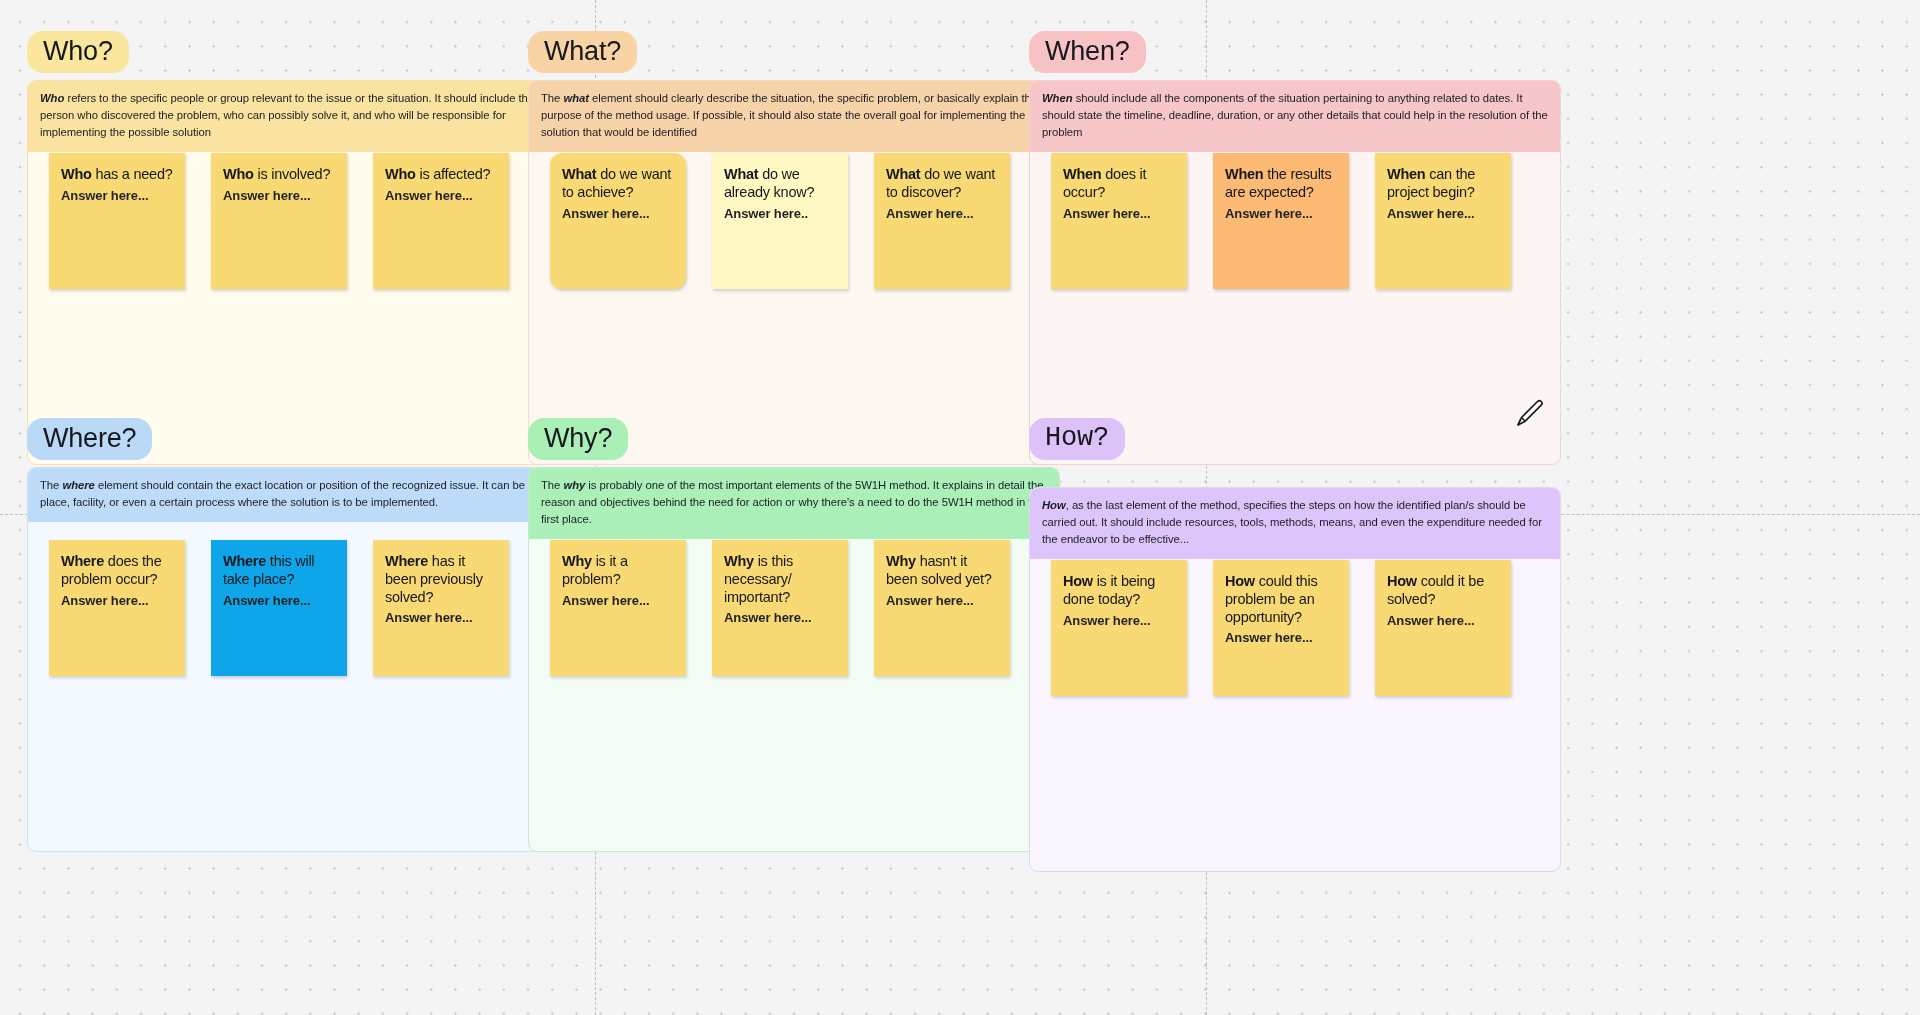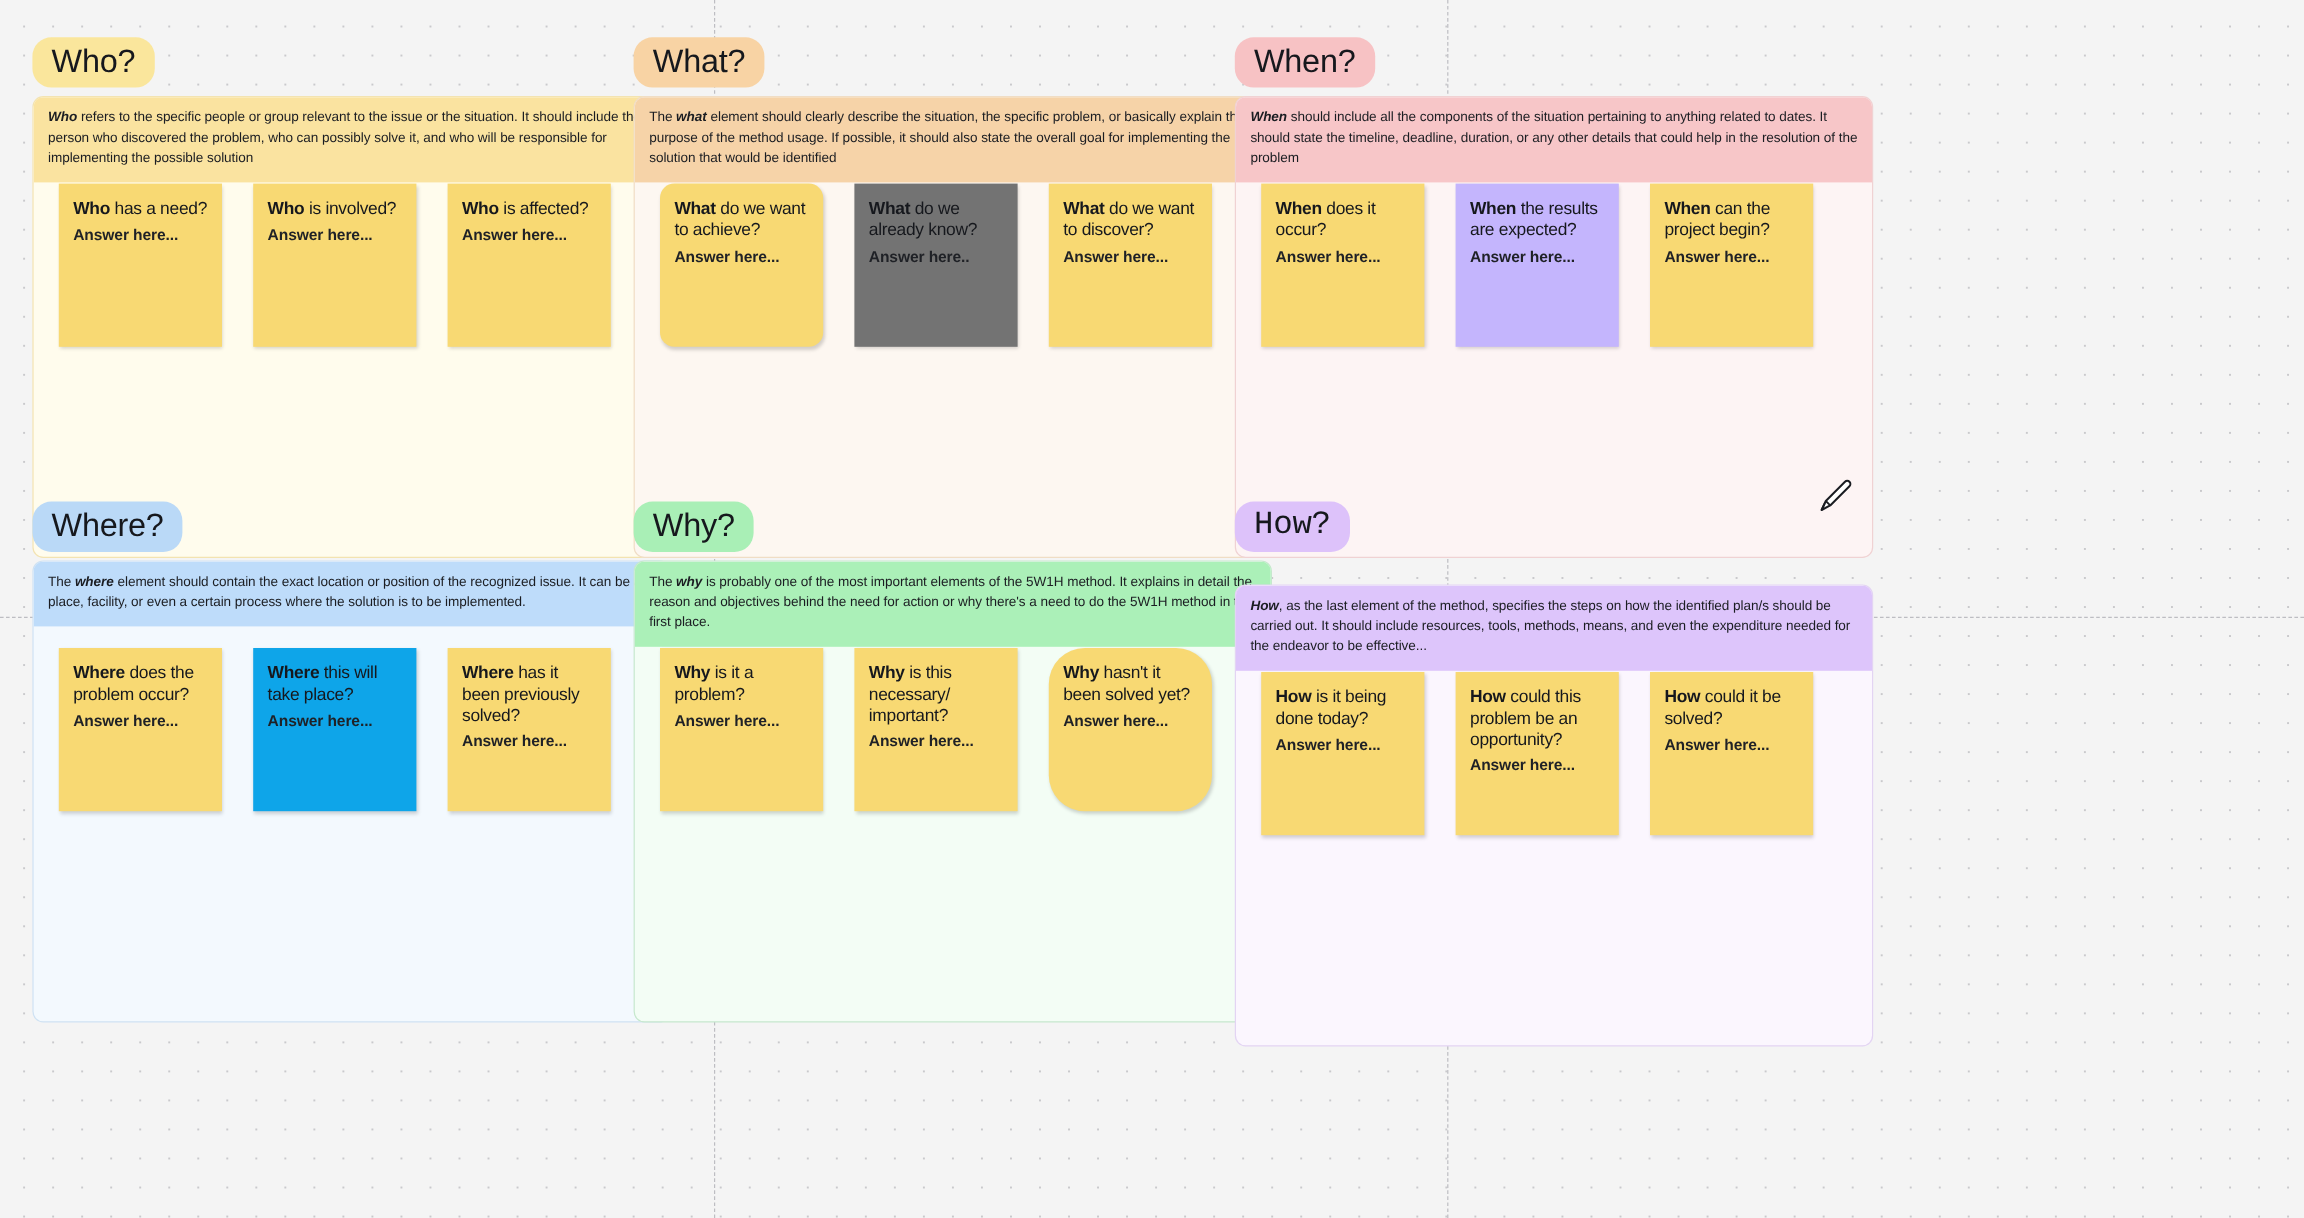--- a/index.html
+++ b/index.html
@@ -145,38 +145,38 @@
             </div>
           </div>
         </div></div>
       <div class="block" style="left: 528px; top: 31px;"><div class="pill" style="background: rgb(248, 211, 164);">What?</div><div class="panel" style="background: rgb(253, 247, 241); border: 1px solid rgb(240, 221, 197);">
           <div class="banner" style="background: rgb(246, 211, 168);"><span>The </span><b>what</b><span> element should clearly describe the situation, the specific problem, or basically explain the purpose of the method usage. If possible, it should also state the overall goal for implementing the solution that would be identified</span></div>
           <div class="notes">
             <div class="note" style="background: rgb(248, 217, 115); border-radius: 12px;">
               <div class="note-q"><b>What</b><span> do we want to achieve?</span></div>
               <div class="note-a">Answer here...</div>
             </div>
-            <div class="note" style="background: #737373;">
+            <div class="note" style="background: #fef9c3;">
               <div class="note-q"><b>What</b><span> do we already know?</span></div>
               <div class="note-a">Answer here..</div>
             </div>
             <div class="note" style="background: rgb(248, 217, 115);">
               <div class="note-q"><b>What</b><span> do we want to discover?</span></div>
               <div class="note-a">Answer here...</div>
             </div>
           </div>
         </div></div>
       <div class="block" style="left: 1029px; top: 31px;"><div class="pill" style="background: rgb(247, 194, 196);">When?</div><div class="panel" style="background: rgb(253, 244, 244); border: 1px solid rgb(240, 210, 211);">
           <div class="banner" style="background: rgb(247, 198, 200);"><b>When</b><span> should include all the components of the situation pertaining to anything related to dates. It should state the timeline, deadline, duration, or any other details that could help in the resolution of the problem</span></div>
           <div class="notes">
             <div class="note" style="background: rgb(248, 217, 115);">
               <div class="note-q"><b>When</b><span> does it occur?</span></div>
               <div class="note-a">Answer here...</div>
             </div>
-            <div class="note" style="background: #c4b5fd;">
+            <div class="note" style="background: #fdba74;">
               <div class="note-q"><b>When</b><span> the results are expected?</span></div>
               <div class="note-a">Answer here...</div>
             </div>
             <div class="note" style="background: rgb(248, 217, 115);">
               <div class="note-q"><b>When</b><span> can the project begin?</span></div>
               <div class="note-a">Answer here...</div>
             </div>
           </div>
         </div></div>
       <div class="block" style="left: 27px; top: 418px;"><div class="pill" style="background: rgb(186, 217, 247); text-align: center;">Where?</div><div class="panel" style="background: rgb(243, 249, 254); border: 1px solid rgb(207, 226, 243);">
@@ -200,21 +200,21 @@
           <div class="banner" style="background: rgb(171, 240, 184);"><span>The </span><b>why</b><span> is probably one of the most important elements of the 5W1H method. It explains in detail the reason and objectives behind the need for action or why there's a need to do the 5W1H method in the first place.</span></div>
           <div class="notes">
             <div class="note" style="background: rgb(248, 217, 115);">
               <div class="note-q"><b>Why</b><span> is it a problem?</span></div>
               <div class="note-a">Answer here...</div>
             </div>
             <div class="note" style="background: rgb(248, 217, 115);">
               <div class="note-q"><b>Why</b><span> is this necessary/ important?</span></div>
               <div class="note-a">Answer here...</div>
             </div>
-            <div class="note" style="background: rgb(248, 217, 115); border-radius: 30px;">
+            <div class="note" style="background: rgb(248, 217, 115);">
               <div class="note-q"><b>Why</b><span> hasn't it been solved yet?</span></div>
               <div class="note-a">Answer here...</div>
             </div>
           </div>
         </div></div>
       <div class="block" style="left: 1029px; top: 418px;"><div class="pill" style="background: rgb(221, 194, 250); font-family: Liberation Mono, monospace;">How?</div><div class="panel" style="background: rgb(251, 246, 254); border: 1px solid rgb(227, 212, 243); margin-top: 27px;">
           <div class="banner" style="background: rgb(221, 197, 251);"><b>How</b><span>, as the last element of the method, specifies the steps on how the identified plan/s should be carried out. It should include resources, tools, methods, means, and even the expenditure needed for the endeavor to be effective...</span></div>
           <div class="notes">
             <div class="note" style="background: rgb(248, 217, 115);">
               <div class="note-q"><b>How</b><span> is it being done today?</span></div>

